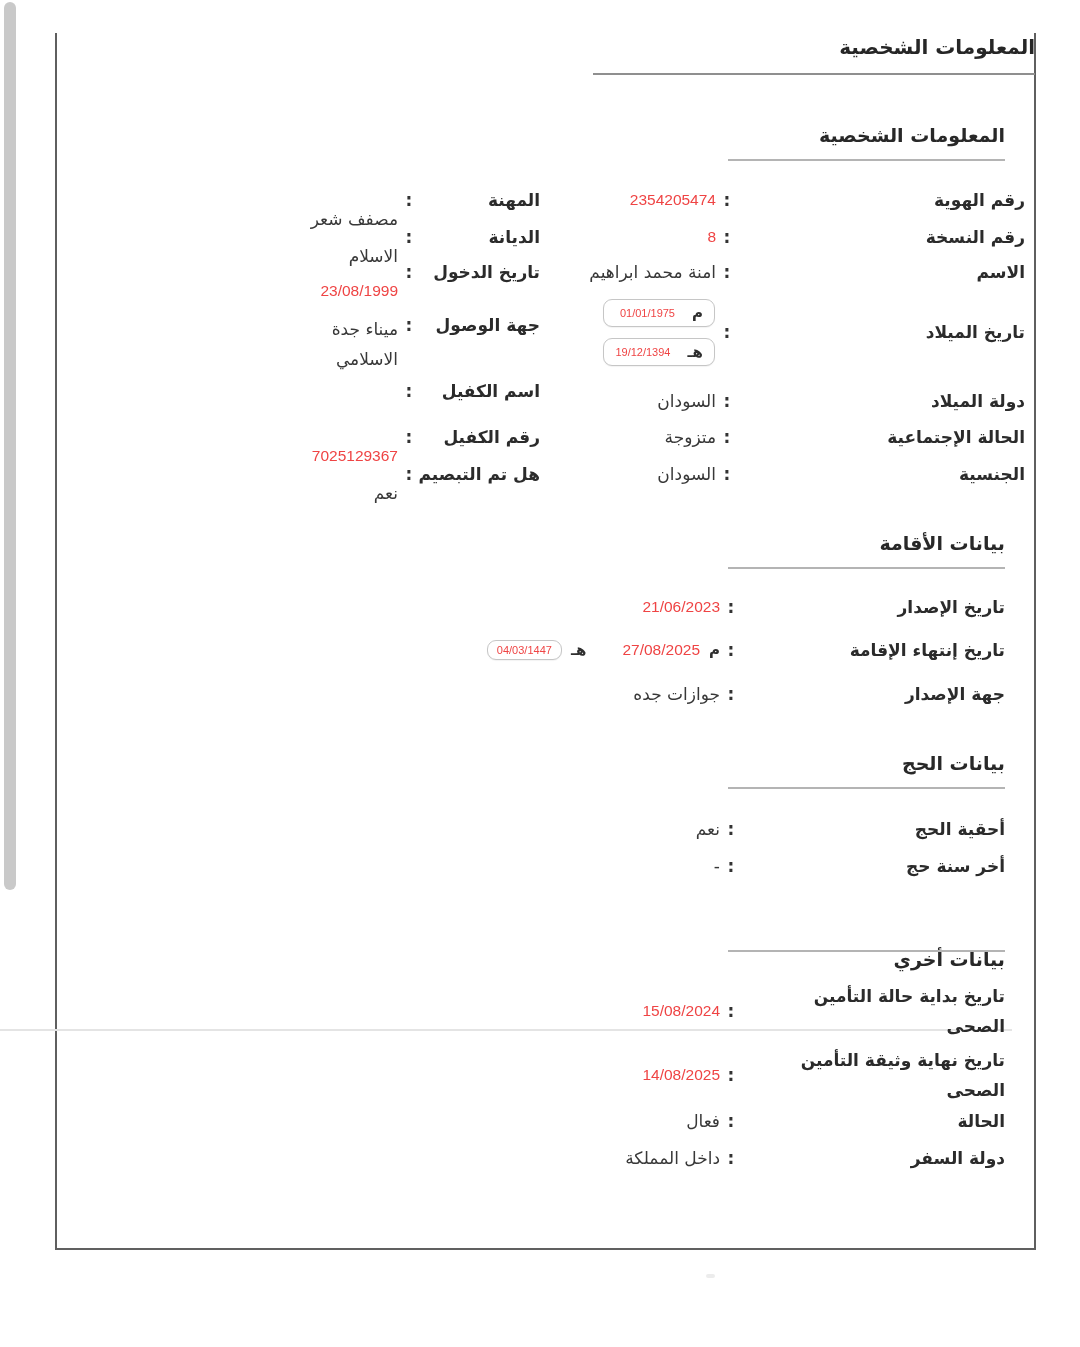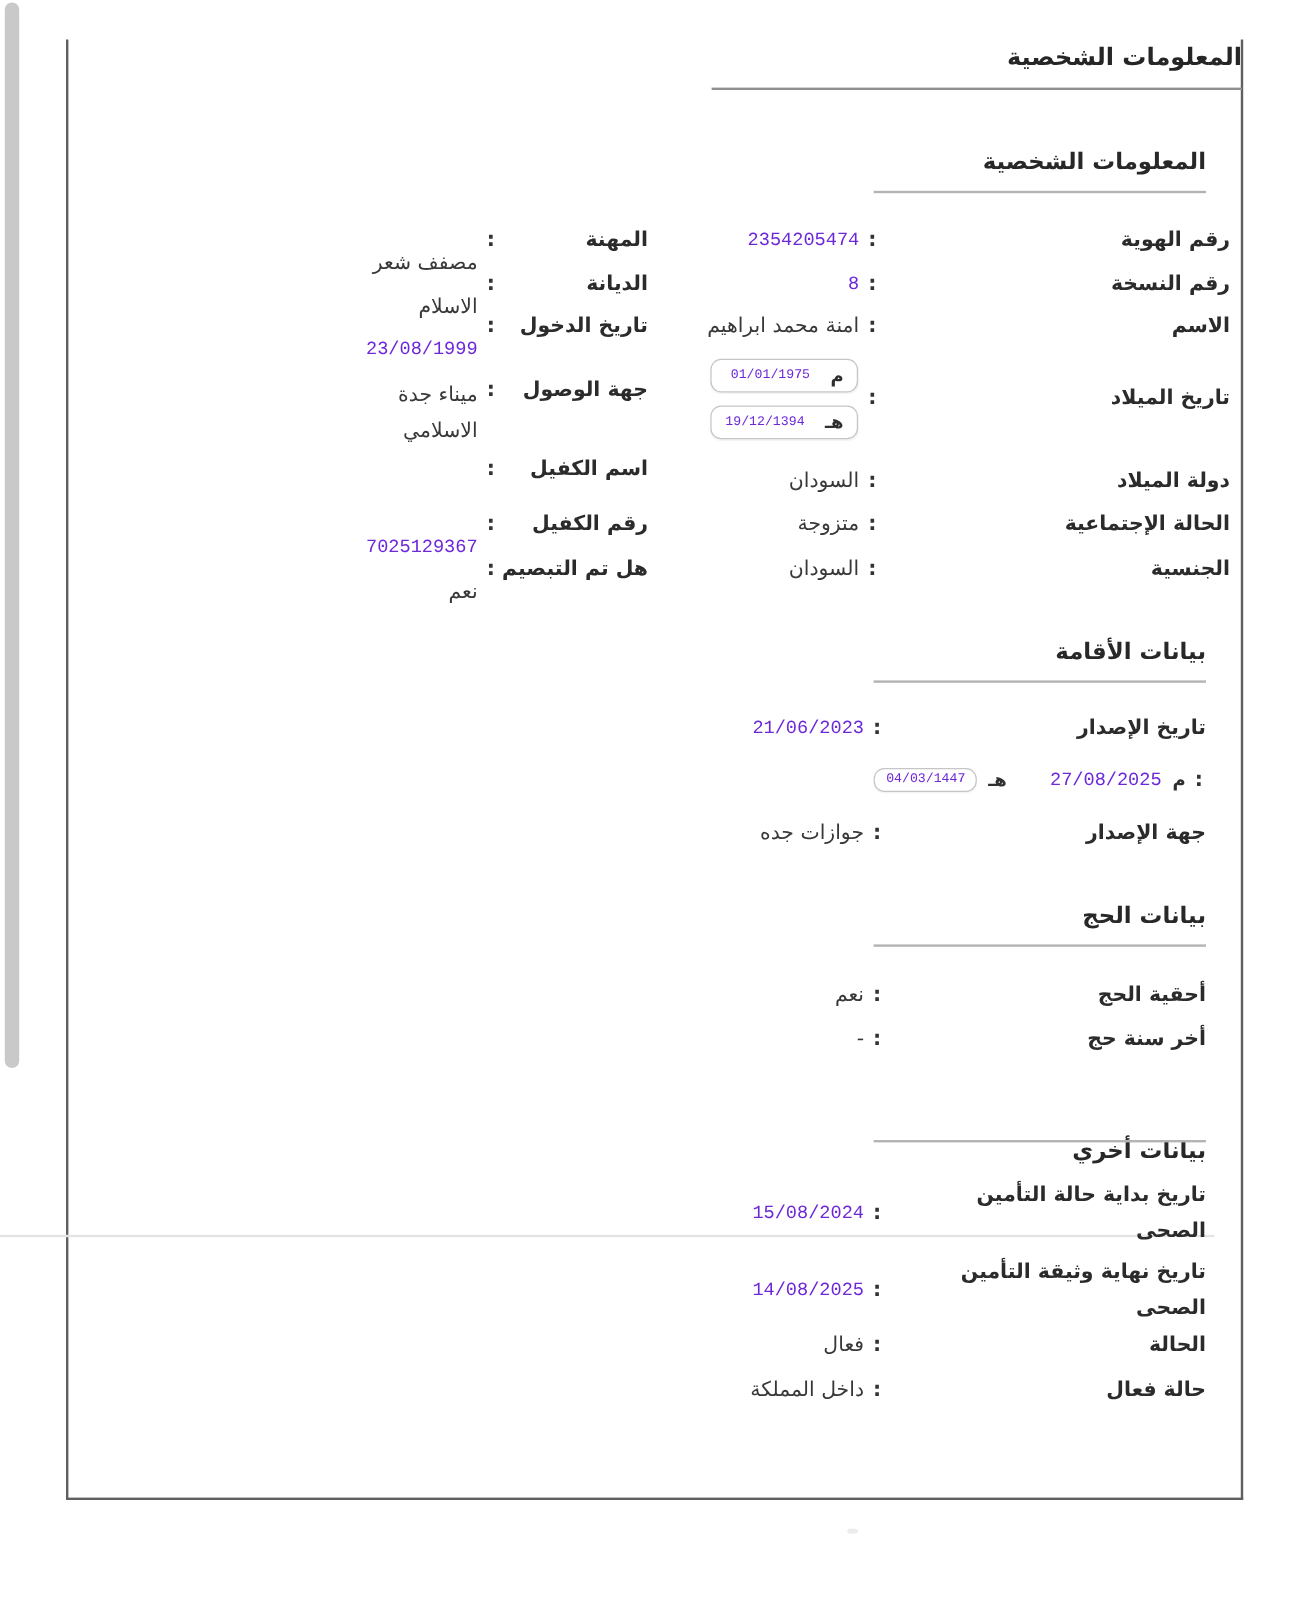--- a/index.html
+++ b/index.html
@@ -18,21 +18,21 @@
   
   .doc-title { position:absolute; right:45px; top:35px; font-size:20px; font-weight:700; color:#262626; }
   .sec-title { position:absolute; right:75px; font-size:19px; font-weight:700; color:#282828; }
   .sec-underline { position:absolute; right:75px; width:277px; height:2px; background:#b4b4b4; }
   
   .row { position:absolute; display:flex; align-items:center; height:26px; direction:rtl; }
   .row .lbl { font-size:17px; font-weight:700; color:#2b2b2b; text-align:right;
     white-space:pre-line; line-height:30px; }
   .row .colon { width:12px; text-align:center; font-weight:700; color:#333; font-size:17px; flex:0 0 auto; }
   .row .val { font-size:17px; color:#383838; margin-right:5px; white-space:pre-line; line-height:30px; text-align:right; }
-  .val.num, .chip-date, .plain-date { font-size:15.5px; color:#6d28d9; direction:ltr; unicode-bidi:isolate; font-family:Liberation Mono, monospace; }
+  .val.num, .chip-date, .plain-date { font-size:15.5px; color:#ef4444; direction:ltr; unicode-bidi:isolate; font-family:Liberation Sans, sans-serif; }
   
   .rc { right:55px; }  .rc .lbl { width:292px; }
   .lc { right:540px; } .lc .lbl { width:125px; } .lc .val { max-width:150px;margin-top:38px; }
   .s2 { right:75px; }  .s2 .lbl { width:268px; }
   .s2.wraplbl .lbl { width:268px; }
   
   .chip-stack { display:flex; flex-direction:column; gap:11px; margin-right:6px; }
   .chip { display:flex; align-items:center; direction:rtl; border:1.5px solid #c6c6c6;
     border-radius:9px; padding:4px 11px; gap:17px; background:#fff; box-shadow:0 1px 1px rgba(0,0,0,0.05); }
   .marker { font-size:15px; font-weight:700; color:#2f2f2f; }
@@ -141,20 +141,21 @@
 
 <div class="sec-title" style="top:532px">بيانات الأقامة</div>
 <div class="sec-underline" style="top:567px"></div>
 
 <div class="row s2" style="top:594px">
   <span class="lbl">تاريخ الإصدار</span>
   <span class="colon">:</span>
   <span class="val num">21/06/2023</span>
 </div>
 <div class="row s2" style="top:632px; height:36px">
+  <span class="lbl">تاريخ إنتهاء الإقامة</span>
   <span class="colon">:</span>
   <span class="expiry-val">
     <span class="marker">م</span>
     <span class="plain-date">27/08/2025</span>
     <span class="gap"></span>
     <span class="marker">هـ</span>
     <span class="chip small">
       <span class="chip-date">04/03/1447</span>
     </span>
   </span>
@@ -193,16 +194,16 @@
 الصحى</span>
   <span class="colon">:</span>
   <span class="val num">14/08/2025</span>
 </div>
 <div class="row s2" style="top:1108px">
   <span class="lbl">الحالة</span>
   <span class="colon">:</span>
   <span class="val">فعال</span>
 </div>
 <div class="row s2" style="top:1145px">
-  <span class="lbl">حالة فعال</span>
+  <span class="lbl">دولة السفر</span>
   <span class="colon">:</span>
   <span class="val">داخل المملكة</span>
 </div>
 
 </body></html>

